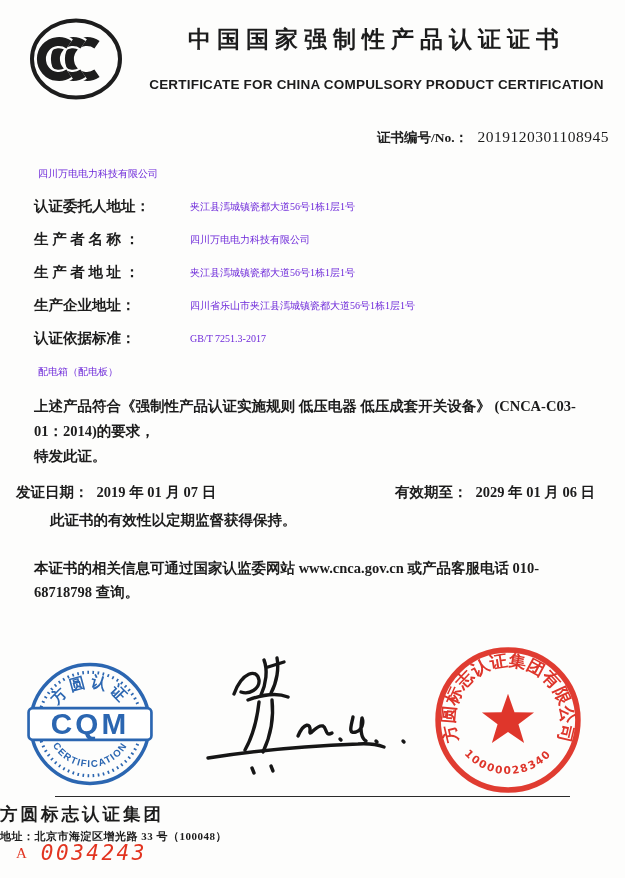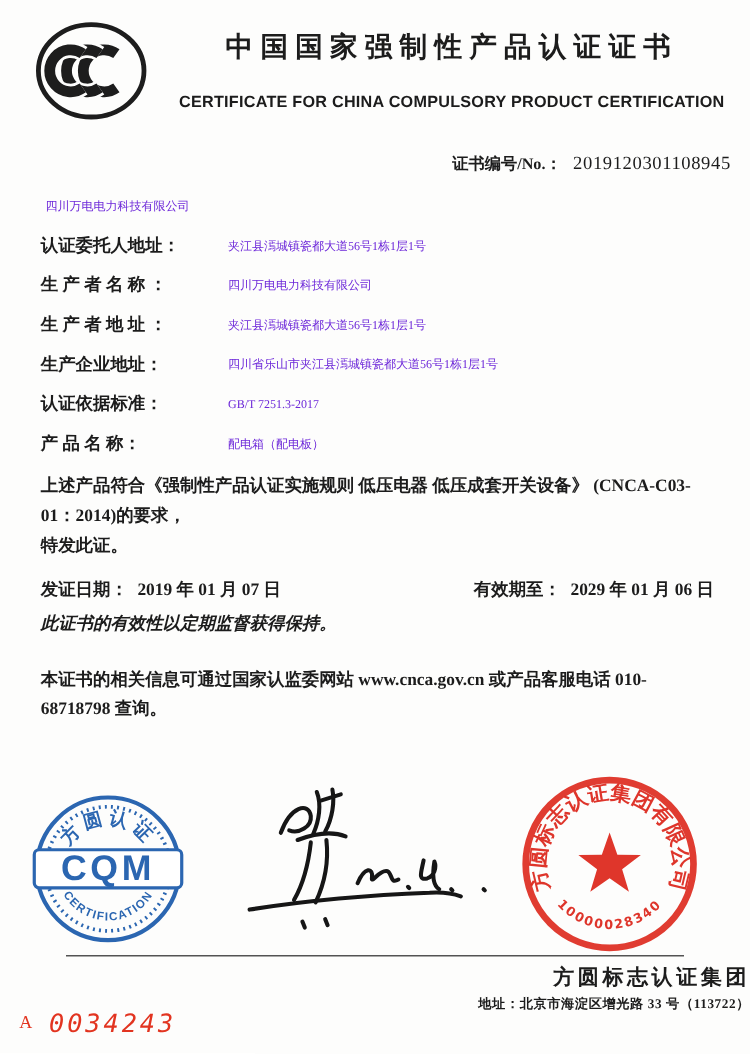--- a/index.html
+++ b/index.html
@@ -19,35 +19,35 @@
 
   
   .fields{padding:16px 30px 0 34px;}
   .field-row{display:flex;margin-bottom:12px;line-height:21px;}
   .field-label{flex:none;width:152px;font-weight:700;font-size:14.5px;white-space:nowrap;}
   .field-value{flex:1;font-size:10px;white-space:pre-line;padding-left:4px;color:#6d28d9;}
 
   .statement{padding:0 30px 0 34px;margin:10px 0 0 0;font-size:14.5px;font-weight:700;
              line-height:25px;white-space:pre-line;}
 
-  .dates-row{display:flex;justify-content:space-between;padding:0 30px 0 34px;margin-top:14px;
+  .dates-row{display:flex;justify-content:space-between;padding:0 30px 0 16px;margin-top:14px;
              font-size:14.5px;}
   .date-label{font-weight:700;}
   .date-value{font-weight:700;margin-left:8px;}
-  .validity{padding:0 30px 0 34px;margin:9px 0 0 0;font-size:14.5px;font-weight:700;font-style:italic;}
+  .validity{padding:0 30px 0 34px;margin:9px 0 0 16px;font-size:14.5px;font-weight:700;}
   .query{padding:0 30px 0 34px;margin:26px 0 0 0;font-size:14.5px;font-weight:700;line-height:24px;}
 
   
   .seal-zone{position:absolute;left:0;top:632px;width:625px;height:166px;}
   .cqm-logo{position:absolute;left:26px;top:28px;}
   .signature{position:absolute;left:198px;top:8px;}
   .red-seal{position:absolute;left:432px;top:12px;}
 
   
-  .footer{position:absolute;left:0;top:796px;width:625px;text-align:right;}
+  .footer{position:absolute;left:0;top:796px;width:625px;text-align:left;}
   .footer-rule{width:515px;margin:0 auto;border:0;border-top:1.6px solid #2a2a2a;}
   .footer-org{margin-top:5px;font-size:17.5px;font-weight:700;letter-spacing:3px;}
   .footer-addr{margin-top:3px;font-size:11px;font-weight:700;letter-spacing:.5px;}
   .footer-web{margin-top:2px;font-size:12.5px;font-weight:700;
               font-family:"Liberation Sans","DejaVu Sans",sans-serif;letter-spacing:1px;}
 
   .serial{position:absolute;left:16px;top:840px;color:#e23420;display:flex;align-items:flex-end;}
   .serial-prefix{font-size:15px;margin-right:14px;line-height:26px;}
   .serial-number{font-size:21px;letter-spacing:2.5px;line-height:26px;
                  font-family:"DejaVu Sans Mono","Liberation Mono",monospace;font-style:italic;}
@@ -95,21 +95,20 @@
     </div>
     <div class="field-row">
       <span class="field-label">生产企业地址：</span>
       <span class="field-value">四川省乐山市夹江县漹城镇瓷都大道56号1栋1层1号</span>
     </div>
     <div class="field-row">
       <span class="field-label">认证依据标准：</span>
       <span class="field-value">GB/T 7251.3-2017</span>
     </div>
     <div class="field-row">
-      <span class="field-label">产 品 名 称：</span>
       <span class="field-value">配电箱（配电板）</span>
     </div>
   </div>
 
   <p class="statement">上述产品符合《强制性产品认证实施规则 低压电器 低压成套开关设备》 (CNCA-C03-01：2014)的要求，
 特发此证。</p>
 
   <div class="dates-row">
     <span>
       <span class="date-label">发证日期：</span><span class="date-value">2019 年 01 月 07 日</span>
@@ -173,21 +172,21 @@
       </text>
       <text font-size="10.5" font-weight="700" fill="#dd2b20" letter-spacing="1.6" opacity=".95" font-family="DejaVu Sans, sans-serif">
         <textPath href="#sealNumArc" xlink:href="#sealNumArc" startOffset="50%" text-anchor="middle">1100000283408</textPath>
       </text>
     </svg>
   </div>
 
   <div class="footer">
     <hr class="footer-rule">
     <div class="footer-org">方圆标志认证集团</div>
-    <div class="footer-addr">地址：北京市海淀区增光路 33 号（113722）</div>
+    <div class="footer-addr">地址：北京市海淀区增光路 33 号（100048）</div>
   </div>
 
   <div class="serial">
     <span class="serial-prefix">A</span>
     <span class="serial-number">0034243</span>
   </div>
 
 </div>
 
 </body></html>

